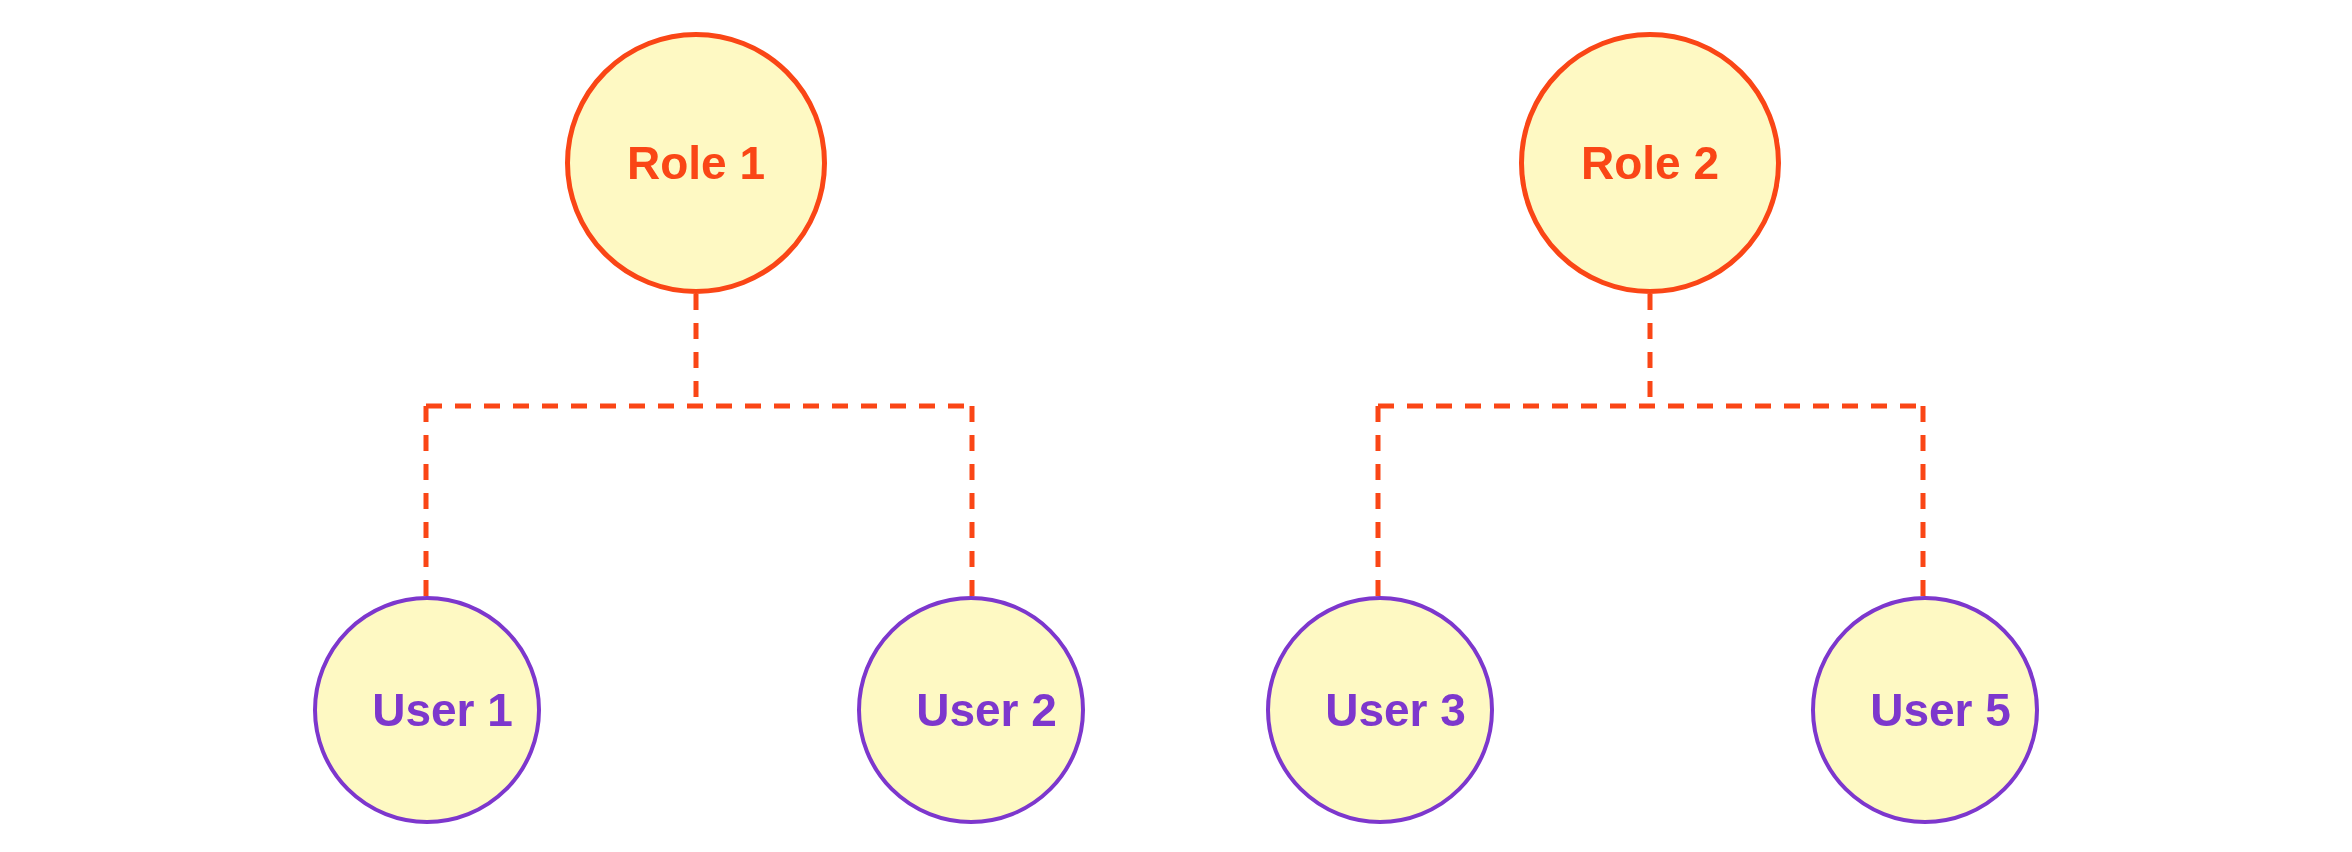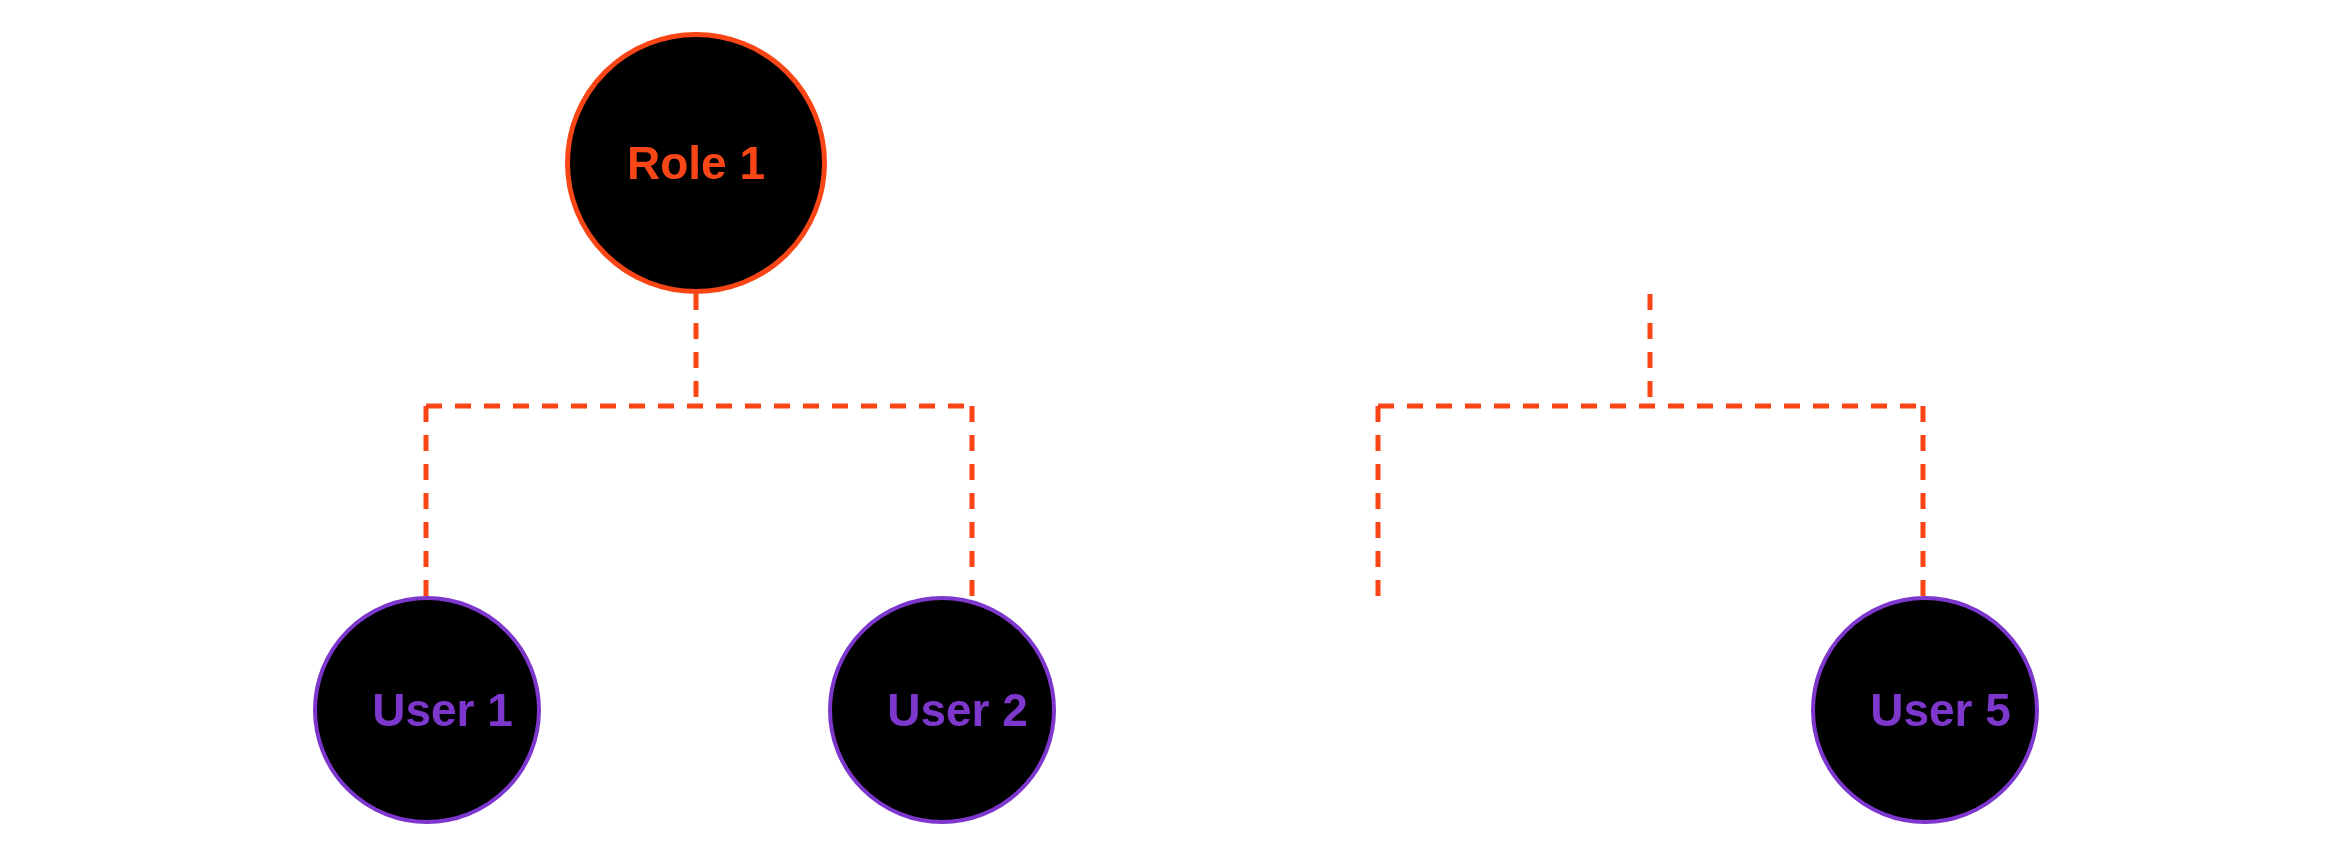--- a/index.html
+++ b/index.html
@@ -29,21 +29,21 @@
     stroke-dasharray: 16 13;
     stroke-linecap: butt;
   }
   .node {
     position: absolute;
     display: flex;
     align-items: center;
     justify-content: center;
     border-radius: 50%;
     box-sizing: border-box;
-    background: #000000;
+    background: #fef9c3;
     text-align: center;
   }
   .node-role {
     width: 262px;
     height: 262px;
     border: 5px solid var(--role-color, #FA4616);
   }
   .node-user {
     width: 228px;
     height: 228px;
@@ -56,45 +56,51 @@
     letter-spacing: 0px;
     white-space: nowrap;
   }
   .node-role .node-label { color: var(--role-color, #FA4616); }
   .node-user .node-label { color: var(--user-color, #7D37CD); margin-left: 31px; }
 
   
   #node-role-1 { left: 565px; top: 32px;  }
   #node-role-2 { left: 1519px; top: 32px; }
   #node-user-1 { left: 313px;  top: 596px; }
-  #node-user-2 { left: 828px;  top: 596px; }
+  #node-user-2 { left: 857px;  top: 596px; }
   #node-user-3 { left: 1266px; top: 596px; }
   #node-user-4 { left: 1811px; top: 596px; }
 </style>
 </head>
 <body style="background: rgb(255, 255, 255);">
 
 <div id="canvas">
 
   <svg id="edges-layer" viewBox="0 0 2352 852" xmlns="http://www.w3.org/2000/svg" aria-hidden="true">
     <path class="edge-path" d="M696 294 L696 406 M426 406 L972 406 M426 406 L426 598 M972 406 L972 598"></path>
     <path class="edge-path" d="M1650 294 L1650 406 M1378 406 L1923 406 M1378 406 L1378 598 M1923 406 L1923 598"></path>
   </svg>
 
   <div class="node node-role" id="node-role-1">
     <span class="node-label">Role 1</span>
   </div>
 
+  <div class="node node-role" id="node-role-2">
+    <span class="node-label">Role 2</span>
+  </div>
 
   <div class="node node-user" id="node-user-1">
     <span class="node-label">User 1</span>
   </div>
 
   <div class="node node-user" id="node-user-2">
     <span class="node-label">User 2</span>
   </div>
 
+  <div class="node node-user" id="node-user-3">
+    <span class="node-label">User 3</span>
+  </div>
 
   <div class="node node-user" id="node-user-4">
     <span class="node-label">User 5</span>
   </div>
 
 </div>
 
 </body></html>

